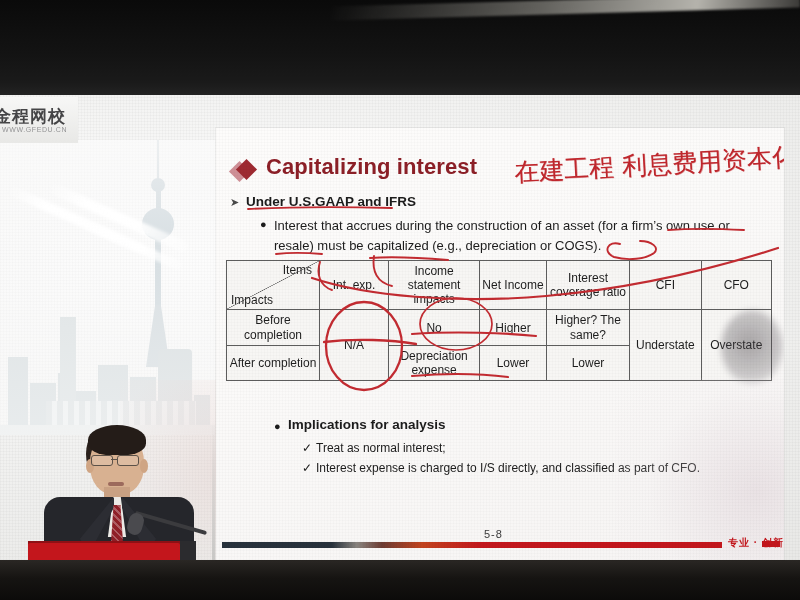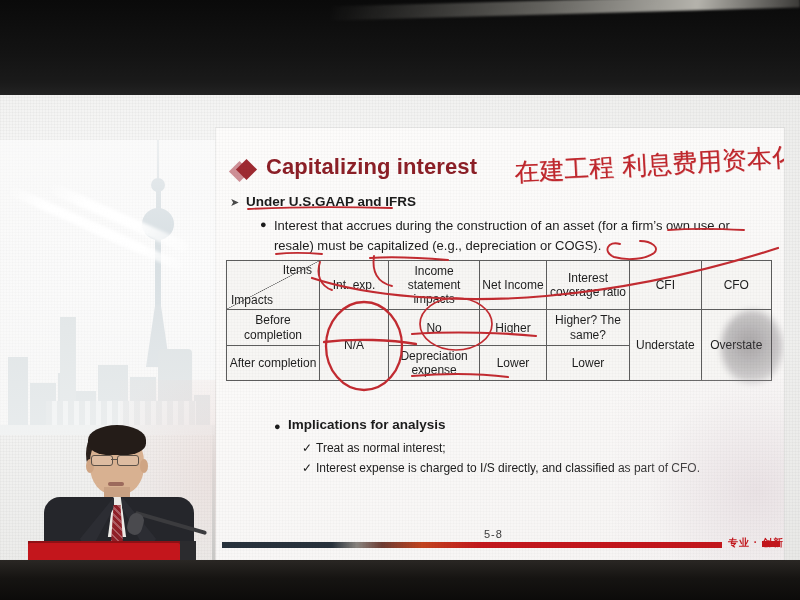--- a/index.html
+++ b/index.html
@@ -253,20 +253,24 @@
     <div class="ground"></div>
     <div class="mural-haze"></div>
   </div>
 
   <div class="reflect r1"></div>
   <div class="reflect r2"></div>
   <div class="reflect r3"></div>
 
   <div class="warm"></div>
 
+  <div class="logo-watermark">
+    <div class="logo-cn">金程网校</div>
+    <div class="logo-url">WWW.GFEDU.CN</div>
+  </div>
 
   <div class="presenter">
     <div class="p-hair2"></div>
     <div class="p-head"></div>
     <div class="p-hair"></div>
     <div class="p-ear l"></div>
       <div class="p-ear r"></div>
     <div class="p-glass l"></div>
     <div class="p-glass r"></div>
     <div class="p-glass-br"></div>

